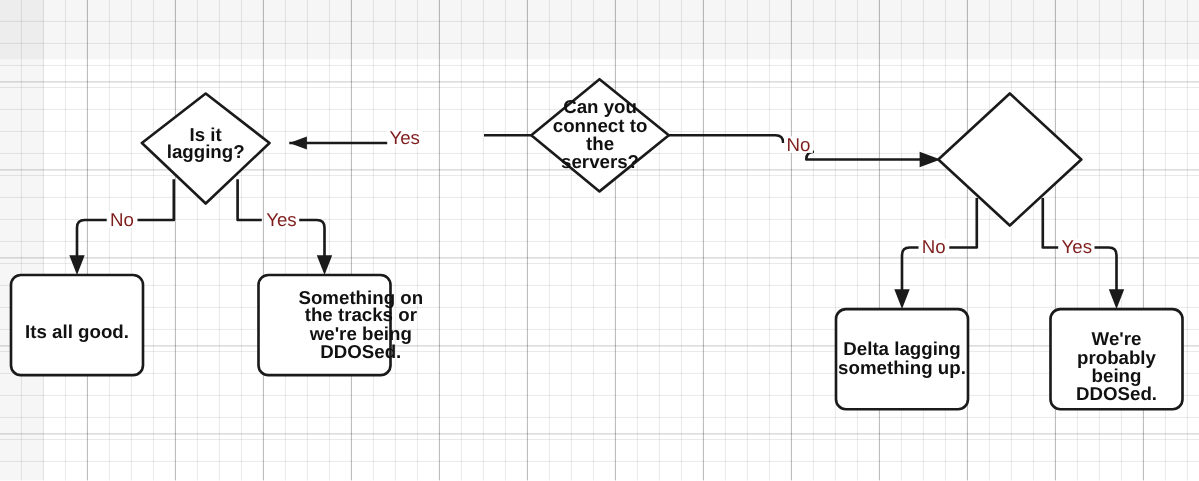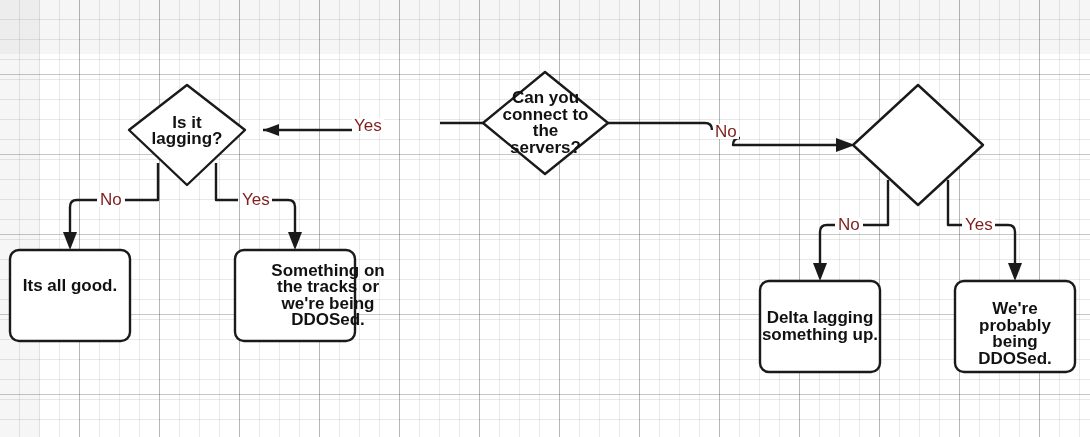--- a/index.html
+++ b/index.html
@@ -154,21 +154,21 @@
 
   <div class="node-text" style="left:483px; top:72px; width:125px; height:102px;">Can you
 connect to
 the
 servers?</div>
 
   <div class="node-text" style="left:129px; top:81px; width:116px; height:100px;">Is it
 lagging?</div>
 
 
-  <div class="node-text" style="left:10px; top:240px; width:120px; height:92px;">Its all good.</div>
+  <div class="node-text" style="left:10px; top:256px; width:120px; height:92px;">Its all good.</div>
 
   <div class="node-text" style="left:235px; top:250px; width:120px; height:91px;margin-left:33px;">Something on
 the tracks or
 we're being
 DDOSed.</div>
 
   <div class="node-text" style="left:760px; top:281px; width:120px; height:91px;">Delta lagging
 something up.</div>
 
   <div class="node-text" style="left:955px; top:281px; width:120px; height:106px;">We're

